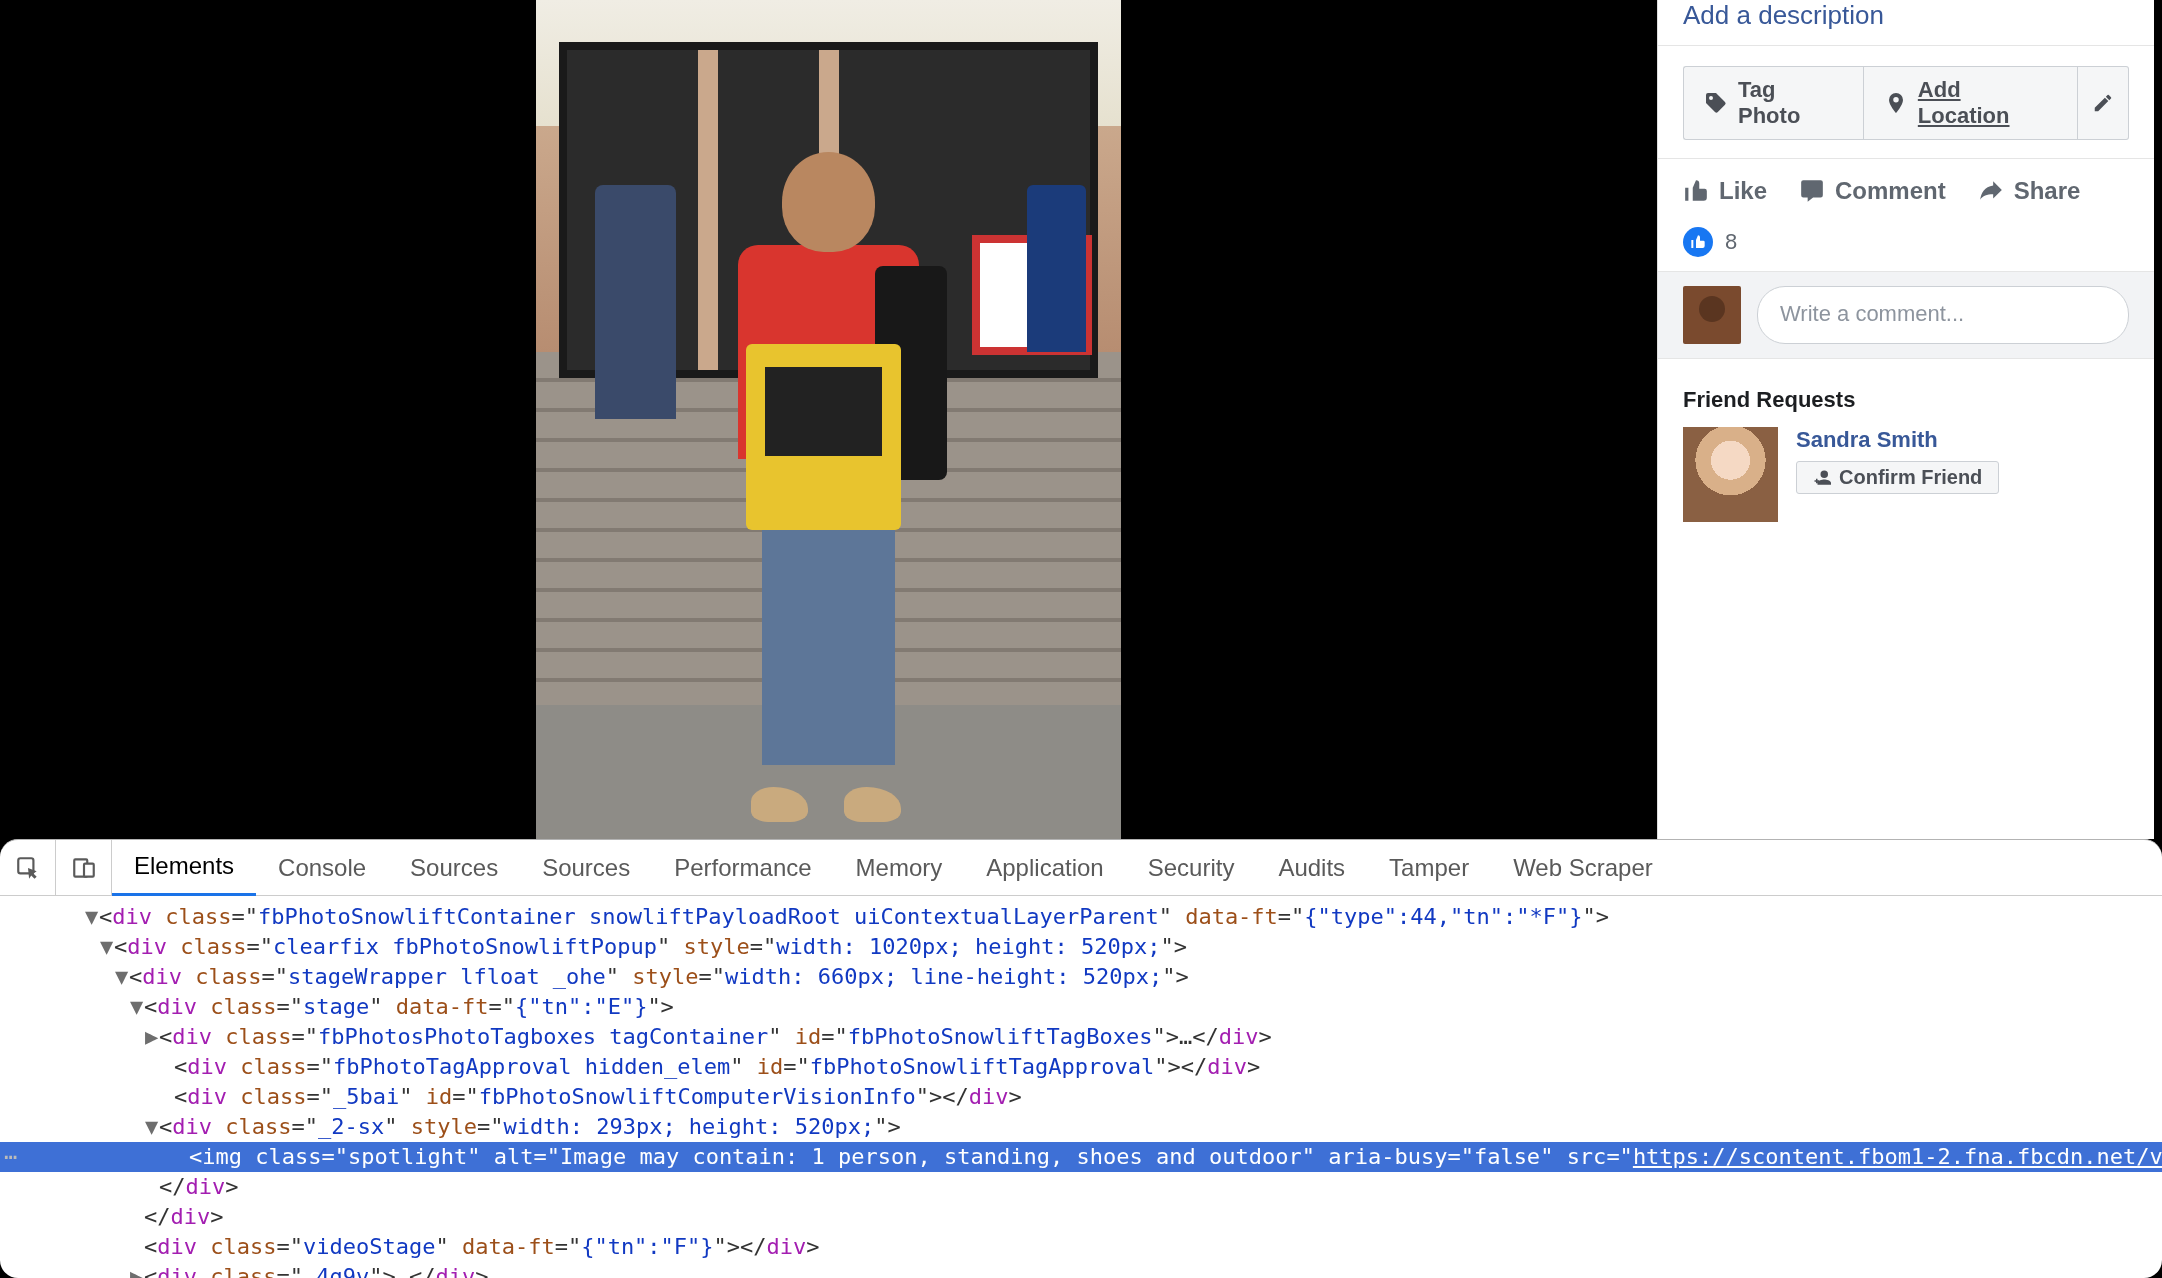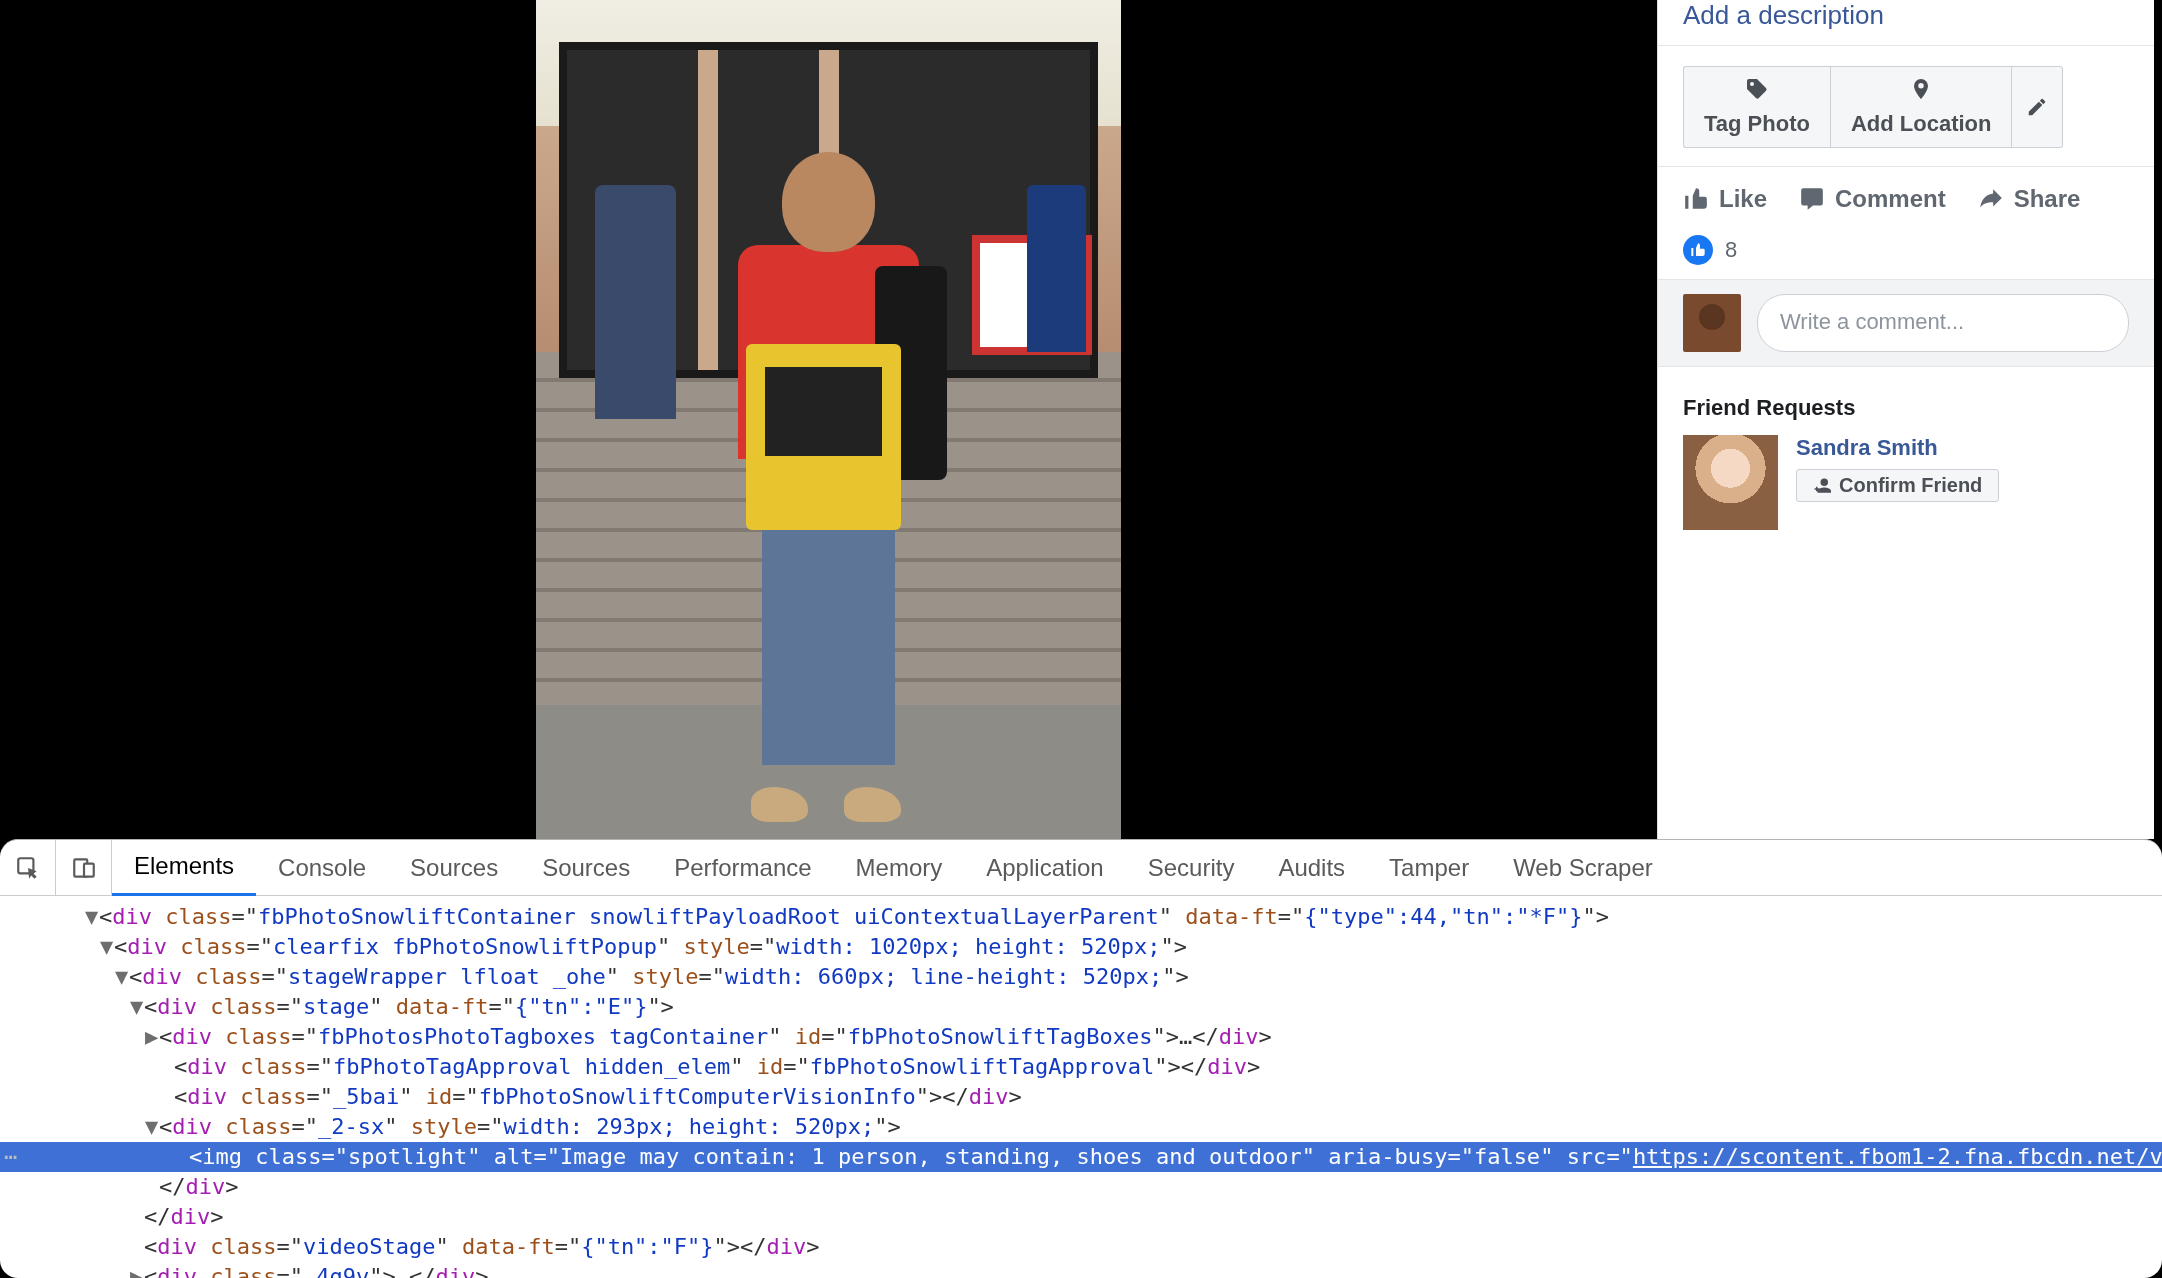--- a/index.html
+++ b/index.html
@@ -36,23 +36,23 @@
   .photo .shoe1,.photo .shoe2{position:absolute;bottom:0;width:22%;height:5%;background:#c9aa7e;border-radius:40% 60% 30% 30%;}
   .photo .shoe1{left:20%;} .photo .shoe2{left:56%;}
   .photo .other{position:absolute;left:10%;top:22%;width:14%;height:28%;background:#3a4a6a;border-radius:8px 8px 0 0;}
   .photo .other2{position:absolute;right:6%;top:22%;width:10%;height:20%;background:#1b3b7a;border-radius:6px 6px 0 0;}
 
   
   .side{position:absolute;left:1657px;top:0;right:8px;height:839px;background:#fff;border-left:1px solid #ddd;padding:0;}
   .side .add-desc{display:block;padding:0 25px 14px;color:#385898;font-size:26px;cursor:pointer;}
   .side .rule{border-top:1px solid #e5e5e5;margin:0;}
   .btnbar{display:flex;gap:0;padding:20px 25px 18px;}
-  .pillbtn{display:flex;align-items:center;gap:10px;background:#f5f6f7;border:1px solid #ccd0d5;border-radius:3px;padding:10px 20px;font-size:22px;font-weight:700;color:#4b4f56;cursor:pointer;flex-direction:column;}
+  .pillbtn{display:flex;align-items:center;gap:10px;background:#f5f6f7;border:1px solid #ccd0d5;border-radius:3px;padding:10px 20px;font-size:22px;font-weight:700;color:#4b4f56;cursor:pointer;}
   .pillbtn:first-child{border-top-right-radius:0;border-bottom-right-radius:0;border-right:none;}
-  .pillbtn:nth-child(2){border-radius:0;}
+  .pillbtn:nth-child(2){border-radius:0;text-decoration:underline;}
   .editbtn{background:#f5f6f7;border:1px solid #ccd0d5;border-left:none;border-radius:0 3px 3px 0;padding:10px 14px;cursor:pointer;display:flex;align-items:center;}
   .social{display:flex;gap:32px;padding:18px 25px 14px;border-top:1px solid #e5e5e5;}
   .socitem{display:flex;align-items:center;gap:10px;font-size:24px;font-weight:700;color:#606770;cursor:pointer;text-align:center;}
   .likes-row{display:flex;align-items:center;gap:12px;padding:8px 25px 14px;}
   .likecircle{width:30px;height:30px;border-radius:50%;background:#1877f2;display:flex;align-items:center;justify-content:center;}
   .likecircle svg{width:16px;height:16px;fill:#fff;}
   .likecount{font-size:22px;color:#606770;}
   .comment-row{display:flex;gap:16px;padding:14px 25px;background:#f2f3f5;border-top:1px solid #e5e5e5;border-bottom:1px solid #e5e5e5;}
   .avatar{width:58px;height:58px;background:#7a4a2e;border-radius:2px;position:relative;overflow:hidden;}
   .avatar::after{content:"";position:absolute;left:16px;top:10px;width:26px;height:26px;background:#5a3520;border-radius:50%;}

